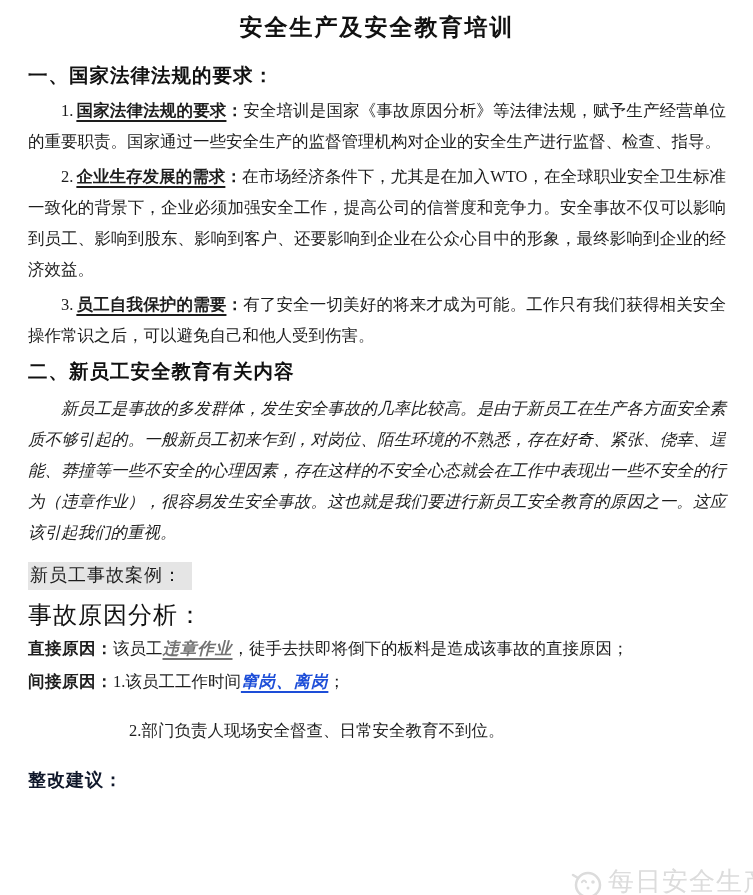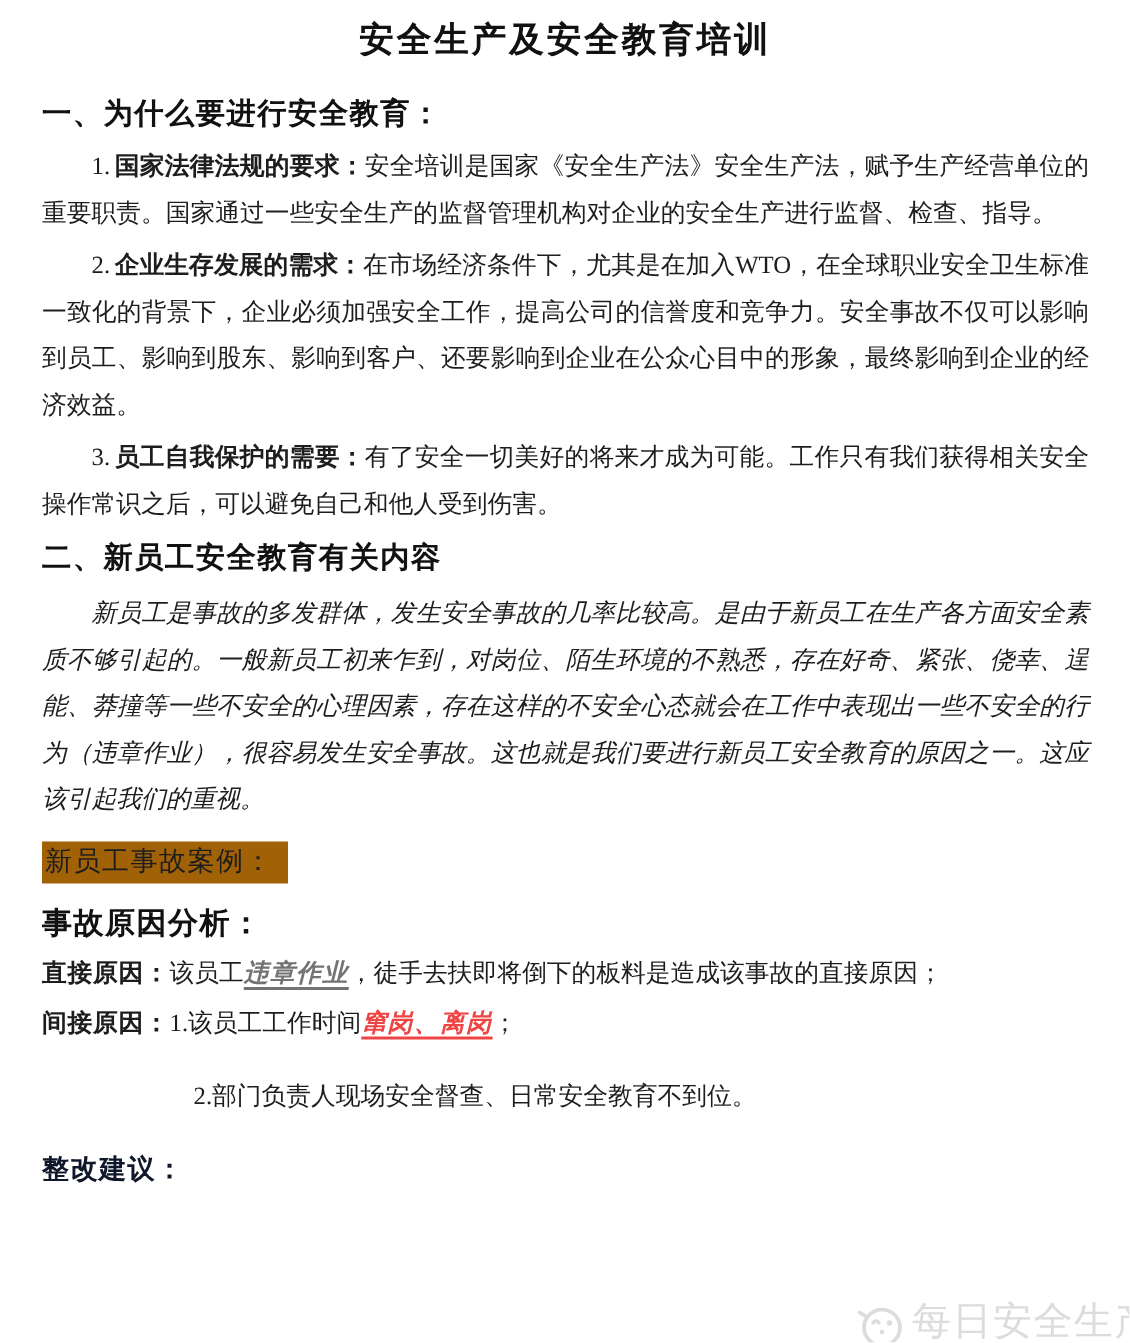--- a/index.html
+++ b/index.html
@@ -30,49 +30,50 @@
   .bodyp{
     margin:4px 0 0;
     font-size:16.5px;line-height:31px;
     text-align:justify;text-indent:33px;
   }
   .bodyp.first{margin-top:6px;}
   .num{margin-right:3px;}
   .lead-u{
     font-weight:bold;
     font-family:"DejaVu Sans","Liberation Sans",sans-serif;
+    text-decoration:underline;
     text-underline-offset:4px;
     text-decoration-thickness:1.5px;
   }
   .lead-colon{
     font-weight:bold;
     font-family:"DejaVu Sans","Liberation Sans",sans-serif;
   }
   .case-label-wrap{margin:12px 0 0;line-height:31px;}
   .case-label{
     display:inline-block;
-    background:#a16207;
+    background:#e5e5e5;
     font-size:18px;line-height:27px;
     padding:0 10px 1px 2px;
     letter-spacing:1px;
   }
   .process{
     margin:7px 0 0;
     font-size:16.5px;line-height:31px;
     text-align:justify;
   }
   .lead-bold{
     font-weight:bold;
     font-family:"DejaVu Sans","Liberation Sans",sans-serif;
     letter-spacing:0.5px;
   }
   .analysis-heading{
     margin:8px 0 0;
     font-family:"DejaVu Sans","Liberation Sans",sans-serif;
-    font-size:20px;line-height:33px;font-weight:bold;
+    font-size:24px;line-height:33px;font-weight:normal;
     letter-spacing:1px;color:#111;
   }
   .cause-line{
     margin:0;
     font-size:16.5px;line-height:33px;
   }
   .cause-item2{
     margin:16px;
     font-size:16.5px;line-height:33px;
     padding-left:85px;
@@ -102,42 +103,42 @@
   }
   .watermark svg{margin:3px 4px 0 0;}
 </style>
 </head>
 <body>
 
 <div class="page">
 
   <h1 class="doc-title">安全生产及安全教育培训</h1>
 
-  <h2 class="sec-heading">一、为什么要进行安全教育：</h2>
+  <h2 class="sec-heading">一、国家法律法规的要求：</h2>
 
-  <p class="bodyp first"><span class="num">1.</span><span class="lead-u">国家法律法规的要求</span><span class="lead-colon">：</span><span>安全培训是国家《安全生产法》安全生产法，赋予生产经营单位的重要职责。国家通过一些安全生产的监督管理机构对企业的安全生产进行监督、检查、指导。</span></p>
+  <p class="bodyp first"><span class="num">1.</span><span class="lead-u">国家法律法规的要求</span><span class="lead-colon">：</span><span>安全培训是国家《事故原因分析》等法律法规，赋予生产经营单位的重要职责。国家通过一些安全生产的监督管理机构对企业的安全生产进行监督、检查、指导。</span></p>
 
   <p class="bodyp"><span class="num">2.</span><span class="lead-u">企业生存发展的需求</span><span class="lead-colon">：</span><span>在市场经济条件下，尤其是在加入WTO，在全球职业安全卫生标准一致化的背景下，企业必须加强安全工作，提高公司的信誉度和竞争力。安全事故不仅可以影响到员工、影响到股东、影响到客户、还要影响到企业在公众心目中的形象，最终影响到企业的经济效益。</span></p>
 
   <p class="bodyp"><span class="num">3.</span><span class="lead-u">员工自我保护的需要</span><span class="lead-colon">：</span><span>有了安全一切美好的将来才成为可能。工作只有我们获得相关安全操作常识之后，可以避免自己和他人受到伤害。</span></p>
 
   <h2 class="sec-heading second">二、新员工安全教育有关内容</h2>
 
   <p class="bodyp" style="margin-top:5px;font-style:italic;">新员工是事故的多发群体，发生安全事故的几率比较高。是由于新员工在生产各方面安全素质不够引起的。一般新员工初来乍到，对岗位、陌生环境的不熟悉，存在好奇、紧张、侥幸、逞能、莽撞等一些不安全的心理因素，存在这样的不安全心态就会在工作中表现出一些不安全的行为（违章作业），很容易发生安全事故。这也就是我们要进行新员工安全教育的原因之一。这应该引起我们的重视。</p>
 
   <div class="case-label-wrap">
     <span class="case-label">新员工事故案例：</span>
   </div>
 
 
   <h3 class="analysis-heading">事故原因分析：</h3>
 
   <p class="cause-line"><span class="lead-bold">直接原因：</span><span>该员工</span><span class="accent" style="color:#737373;">违章作业</span><span>，徒手去扶即将倒下的板料是造成该事故的直接原因；</span></p>
 
-  <p class="cause-line"><span class="lead-bold">间接原因：</span><span>1.该员工工作时间</span><span class="accent" style="color:#ef4444;">窜岗、离岗</span><span>；</span></p>
+  <p class="cause-line"><span class="lead-bold">间接原因：</span><span>1.该员工工作时间</span><span class="accent" style="color:#1d4ed8;">窜岗、离岗</span><span>；</span></p>
 
   <p class="cause-item2">2.部门负责人现场安全督查、日常安全教育不到位。</p>
 
   <h3 class="suggest-heading">整改建议：</h3>
 
   <div class="watermark">
     <svg width="34" height="30" viewBox="0 0 34 30">
       <circle cx="18" cy="16" r="12" fill="none" stroke="#dcdcdc" stroke-width="2.5"></circle>
       <path d="M3 6 L8 9" stroke="#dcdcdc" stroke-width="2.5" fill="none" stroke-linecap="round"></path>
       <path d="M12 13 q2 -3 4 0" stroke="#dcdcdc" stroke-width="2.2" fill="none" stroke-linecap="round"></path>

